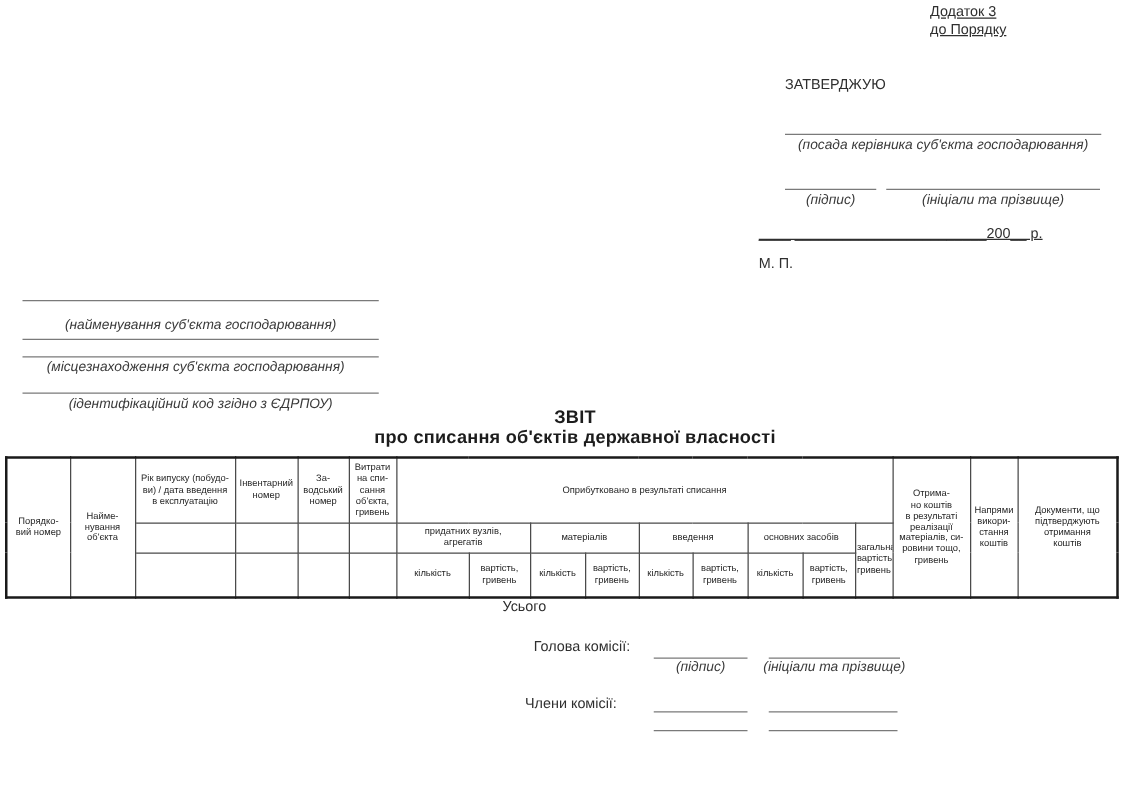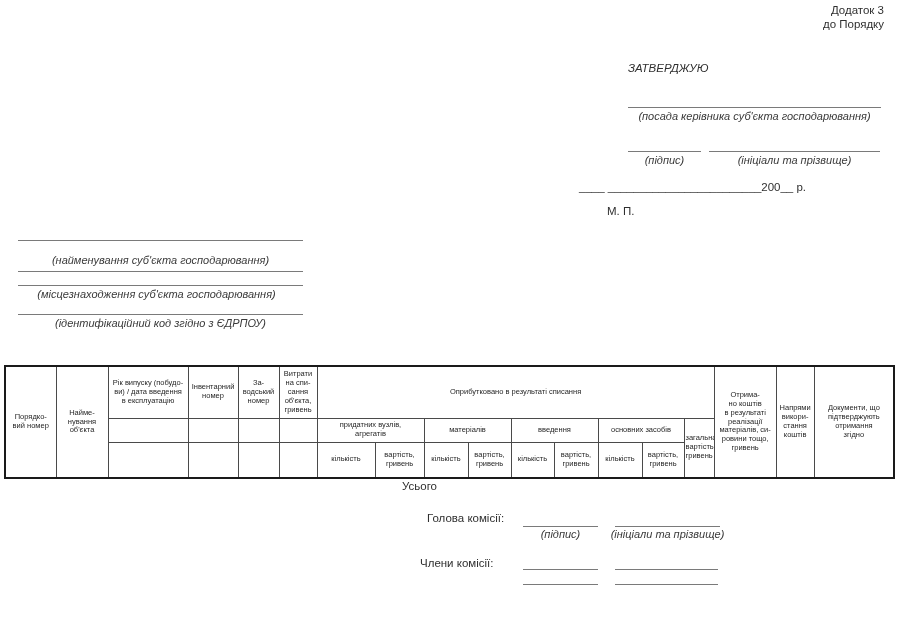--- a/index.html
+++ b/index.html
@@ -4,21 +4,21 @@
 <style>
   html,body{margin:0;padding:0;background:#fff;}
   #page{
     position:relative;width:900px;height:639px;background:#ffffff;overflow:hidden;
     font-family:"Liberation Sans",sans-serif;color:#2a2a2a;
   }
   .abs{position:absolute;}
   .txt{font-size:11.5px;line-height:14px;color:#2f2f2f;}
   .hline{border-top:1px solid #7a7a7a;height:0;}
   .cap{font-style:italic;font-size:11px;line-height:12px;color:#3a3a3a;text-align:center;white-space:nowrap;overflow:visible;}
-  .right-align{text-align:right;}
+  .right-align{text-decoration:underline;}
   .title-block{text-align:center;font-weight:bold;color:#1c1c1c;}
   .title-block div{font-size:14.5px;line-height:16px;letter-spacing:0.2px;}
   
   table.form{
     border-collapse:collapse;table-layout:fixed;
     position:absolute;left:4px;top:365px;width:889px;height:100px;
     border:2px solid #1a1a1a;
   }
   table.form th, table.form td{
     border:1px solid #4a4a4a;
@@ -32,44 +32,48 @@
 </head>
 <body>
 
 <div id="page">
 
   <div class="abs txt right-align" style="top:3px;right:16px;width:140px;">
     <div>Додаток 3</div>
     <div>до Порядку</div>
   </div>
 
-  <div class="abs txt" style="left:628px;top:61px;font-style:italic;">ЗАТВЕРДЖУЮ</div>
+  <div class="abs txt" style="left:628px;top:61px;">ЗАТВЕРДЖУЮ</div>
 
   <div class="abs hline" style="left:628px;top:107px;width:253px;"></div>
   <div class="abs cap" style="left:614px;top:110px;width:281px;">(посада керівника суб'єкта господарювання)</div>
 
   <div class="abs hline" style="left:628px;top:151px;width:73px;"></div>
   <div class="abs hline" style="left:709px;top:151px;width:171px;"></div>
   <div class="abs cap" style="left:628px;top:154px;width:73px;">(підпис)</div>
   <div class="abs cap" style="left:709px;top:154px;width:171px;">(ініціали та прізвище)</div>
 
-  <div class="abs txt" style="left:579px;top:180px;white-space:nowrap;">____ ________________________200__ р.</div>
+  <div class="abs txt" style="left:607px;top:180px;white-space:nowrap;text-decoration:underline;">____ ________________________200__ р.</div>
   <div class="abs txt" style="left:607px;top:204px;">М. П.</div>
 
   <div class="abs hline" style="left:18px;top:240px;width:285px;"></div>
   <div class="abs cap" style="left:18px;top:243px;width:285px;margin-top:11px;">(найменування суб'єкта господарювання)</div>
 
   <div class="abs hline" style="left:18px;top:271px;width:285px;"></div>
 
   <div class="abs hline" style="left:18px;top:285px;width:285px;"></div>
   <div class="abs cap" style="left:14px;top:288px;width:285px;">(місцезнаходження суб'єкта господарювання)</div>
 
   <div class="abs hline" style="left:18px;top:314px;width:285px;"></div>
   <div class="abs cap" style="left:18px;top:317px;width:285px;">(ідентифікаційний код згідно з ЄДРПОУ)</div>
 
+  <div class="abs title-block" style="left:240px;top:326px;width:440px;">
+    <div>ЗВІТ</div>
+    <div>про списання об'єктів державної власності</div>
+  </div>
 
   <table class="form">
     <colgroup>
       <col style="width:51px">
         <col style="width:52px">
         <col style="width:80px">
       <col style="width:50px">
         <col style="width:41px">
         <col style="width:38px">
       <col style="width:58px">
@@ -113,21 +117,21 @@
 матеріалів, си-
 ровини тощо,
 гривень</th>
         <th rowspan="3">Напрями
 викори-
 стання
 коштів</th>
         <th rowspan="3">Документи, що
 підтверджують
 отримання
-згідно</th>
+коштів</th>
       </tr>
       <tr class="r2">
         <td></td>
         <td></td>
         <td></td>
         <td></td>
         <th colspan="2">придатних вузлів,
 агрегатів</th>
         <th colspan="2">матеріалів</th>
         <th colspan="2">введення</th>

